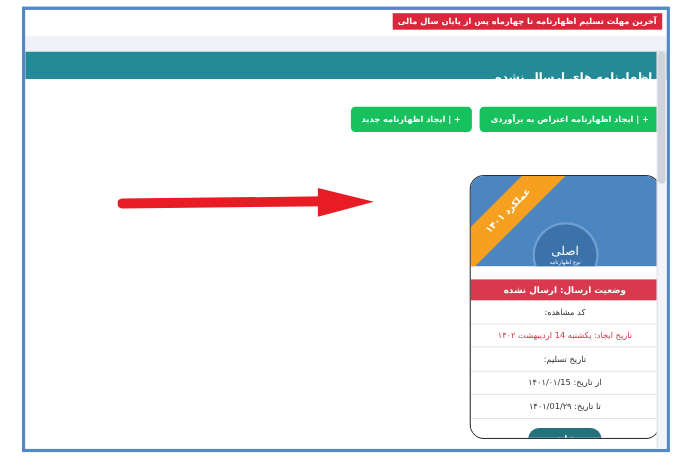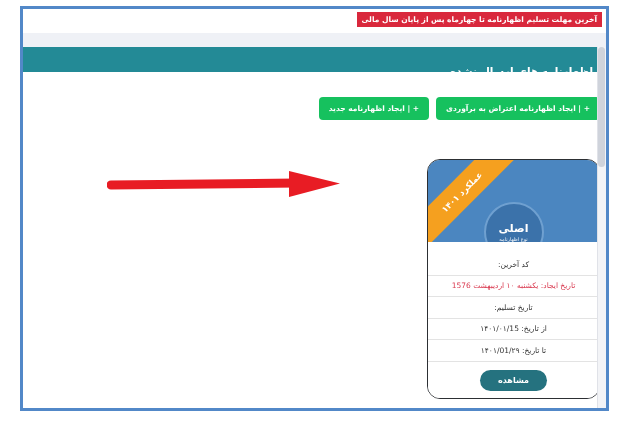--- a/index.html
+++ b/index.html
@@ -162,21 +162,21 @@
     height: 60px;
     border-radius: 50%;
     background: #3b72aa;
     border: 2px solid #6fa0d0;
     display: flex;
     flex-direction: column;
     align-items: center;
     justify-content: center;
     color: #ffffff;
   }
-  #type-badge-value { font-size: 11px; font-weight: bold; }
+  #type-badge-value { font-size: 11px; font-weight: normal; }
   #type-badge-label { font-size: 5px; opacity: .92; margin-top: 1px; }
 
   
   #ribbon {
     position: absolute;
     top: -26px;
     left: -40px;
     width: 150px;
     height: 150px;
     overflow: hidden;
@@ -306,26 +306,27 @@
             <div id="ribbon-band">عملکرد ۱۴۰۱</div>
           </div>
           <div id="type-badge">
             <span id="type-badge-value">اصلی</span>
             <span id="type-badge-label">نوع اظهارنامه</span>
           </div>
         </div>
 
         <div id="header-gap"></div>
 
+        <div id="status-bar">وضعیت ارسال: ارسال نشده</div>
 
         <div class="detail-row">
-          <span>کد آخرین:</span>
+          <span>کد مشاهده:</span>
         </div>
         <div class="detail-row highlight">
-          <span>تاریخ ایجاد: یکشنبه ۱۰ اردیبهشت 1576</span>
+          <span>تاریخ ایجاد: یکشنبه 14 اردیبهشت ۱۴۰۲</span>
         </div>
         <div class="detail-row">
           <span>تاریخ تسلیم:</span>
         </div>
         <div class="detail-row">
           <span>از تاریخ: ۱۴۰۱/۰۱/15</span>
         </div>
         <div class="detail-row">
           <span>تا تاریخ: ۱۴۰۱/01/۲۹</span>
         </div>

